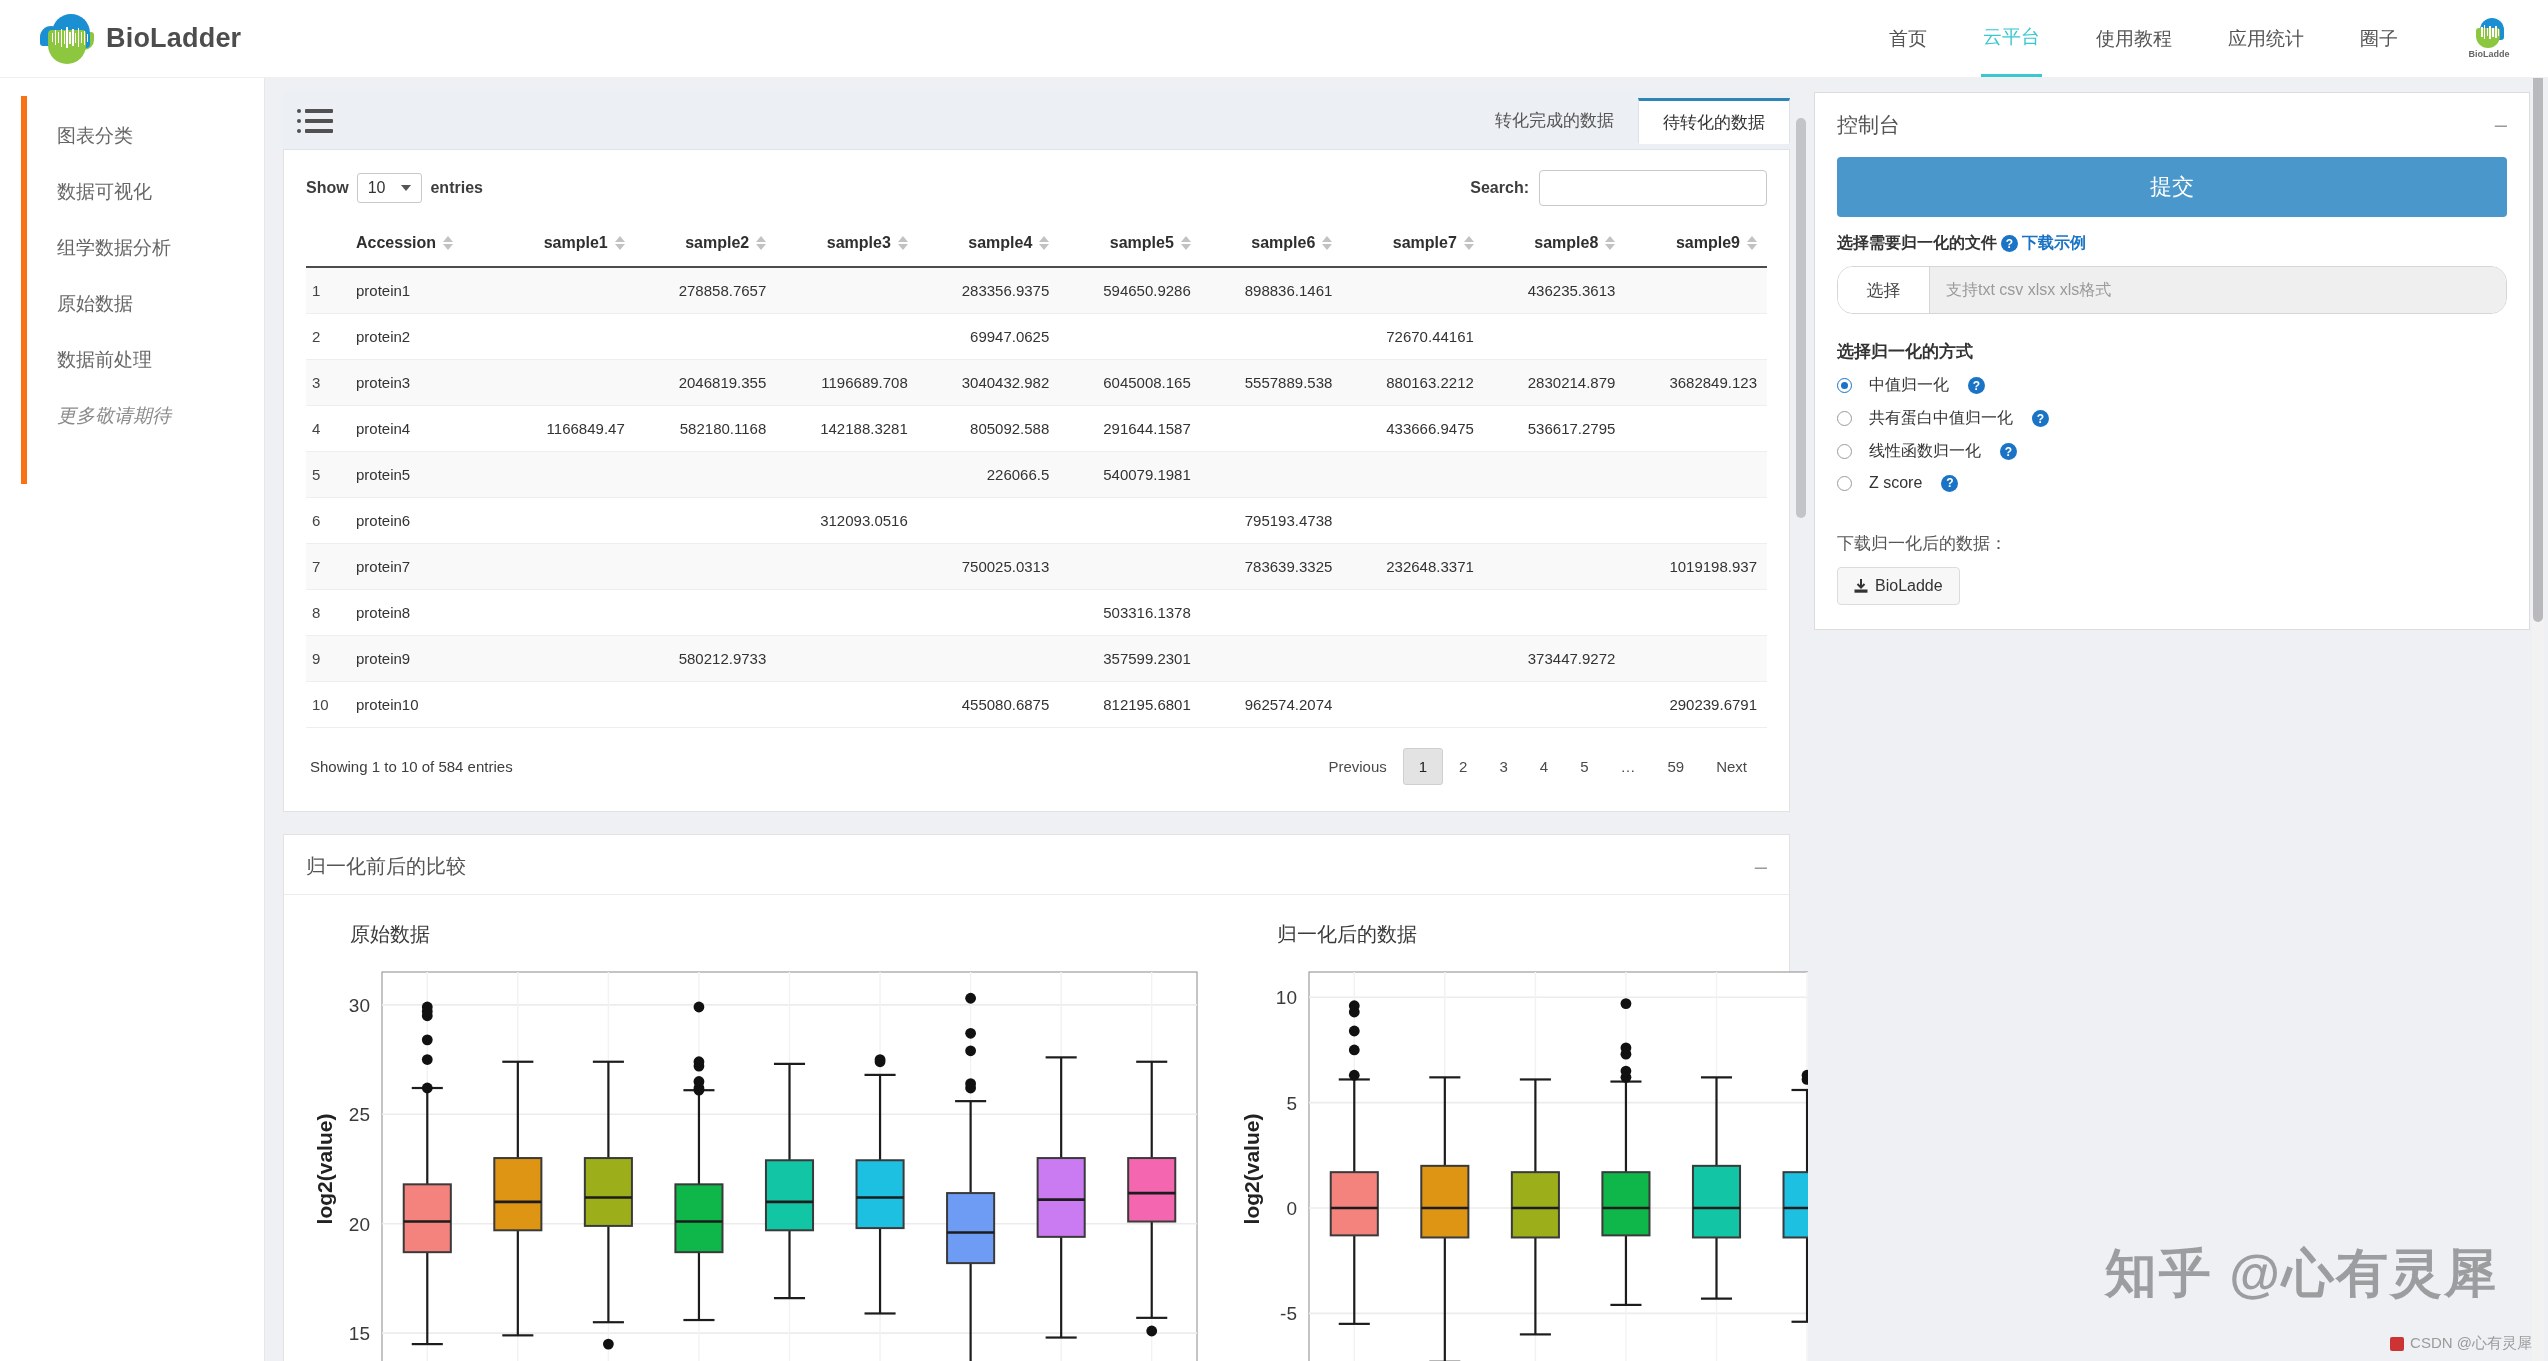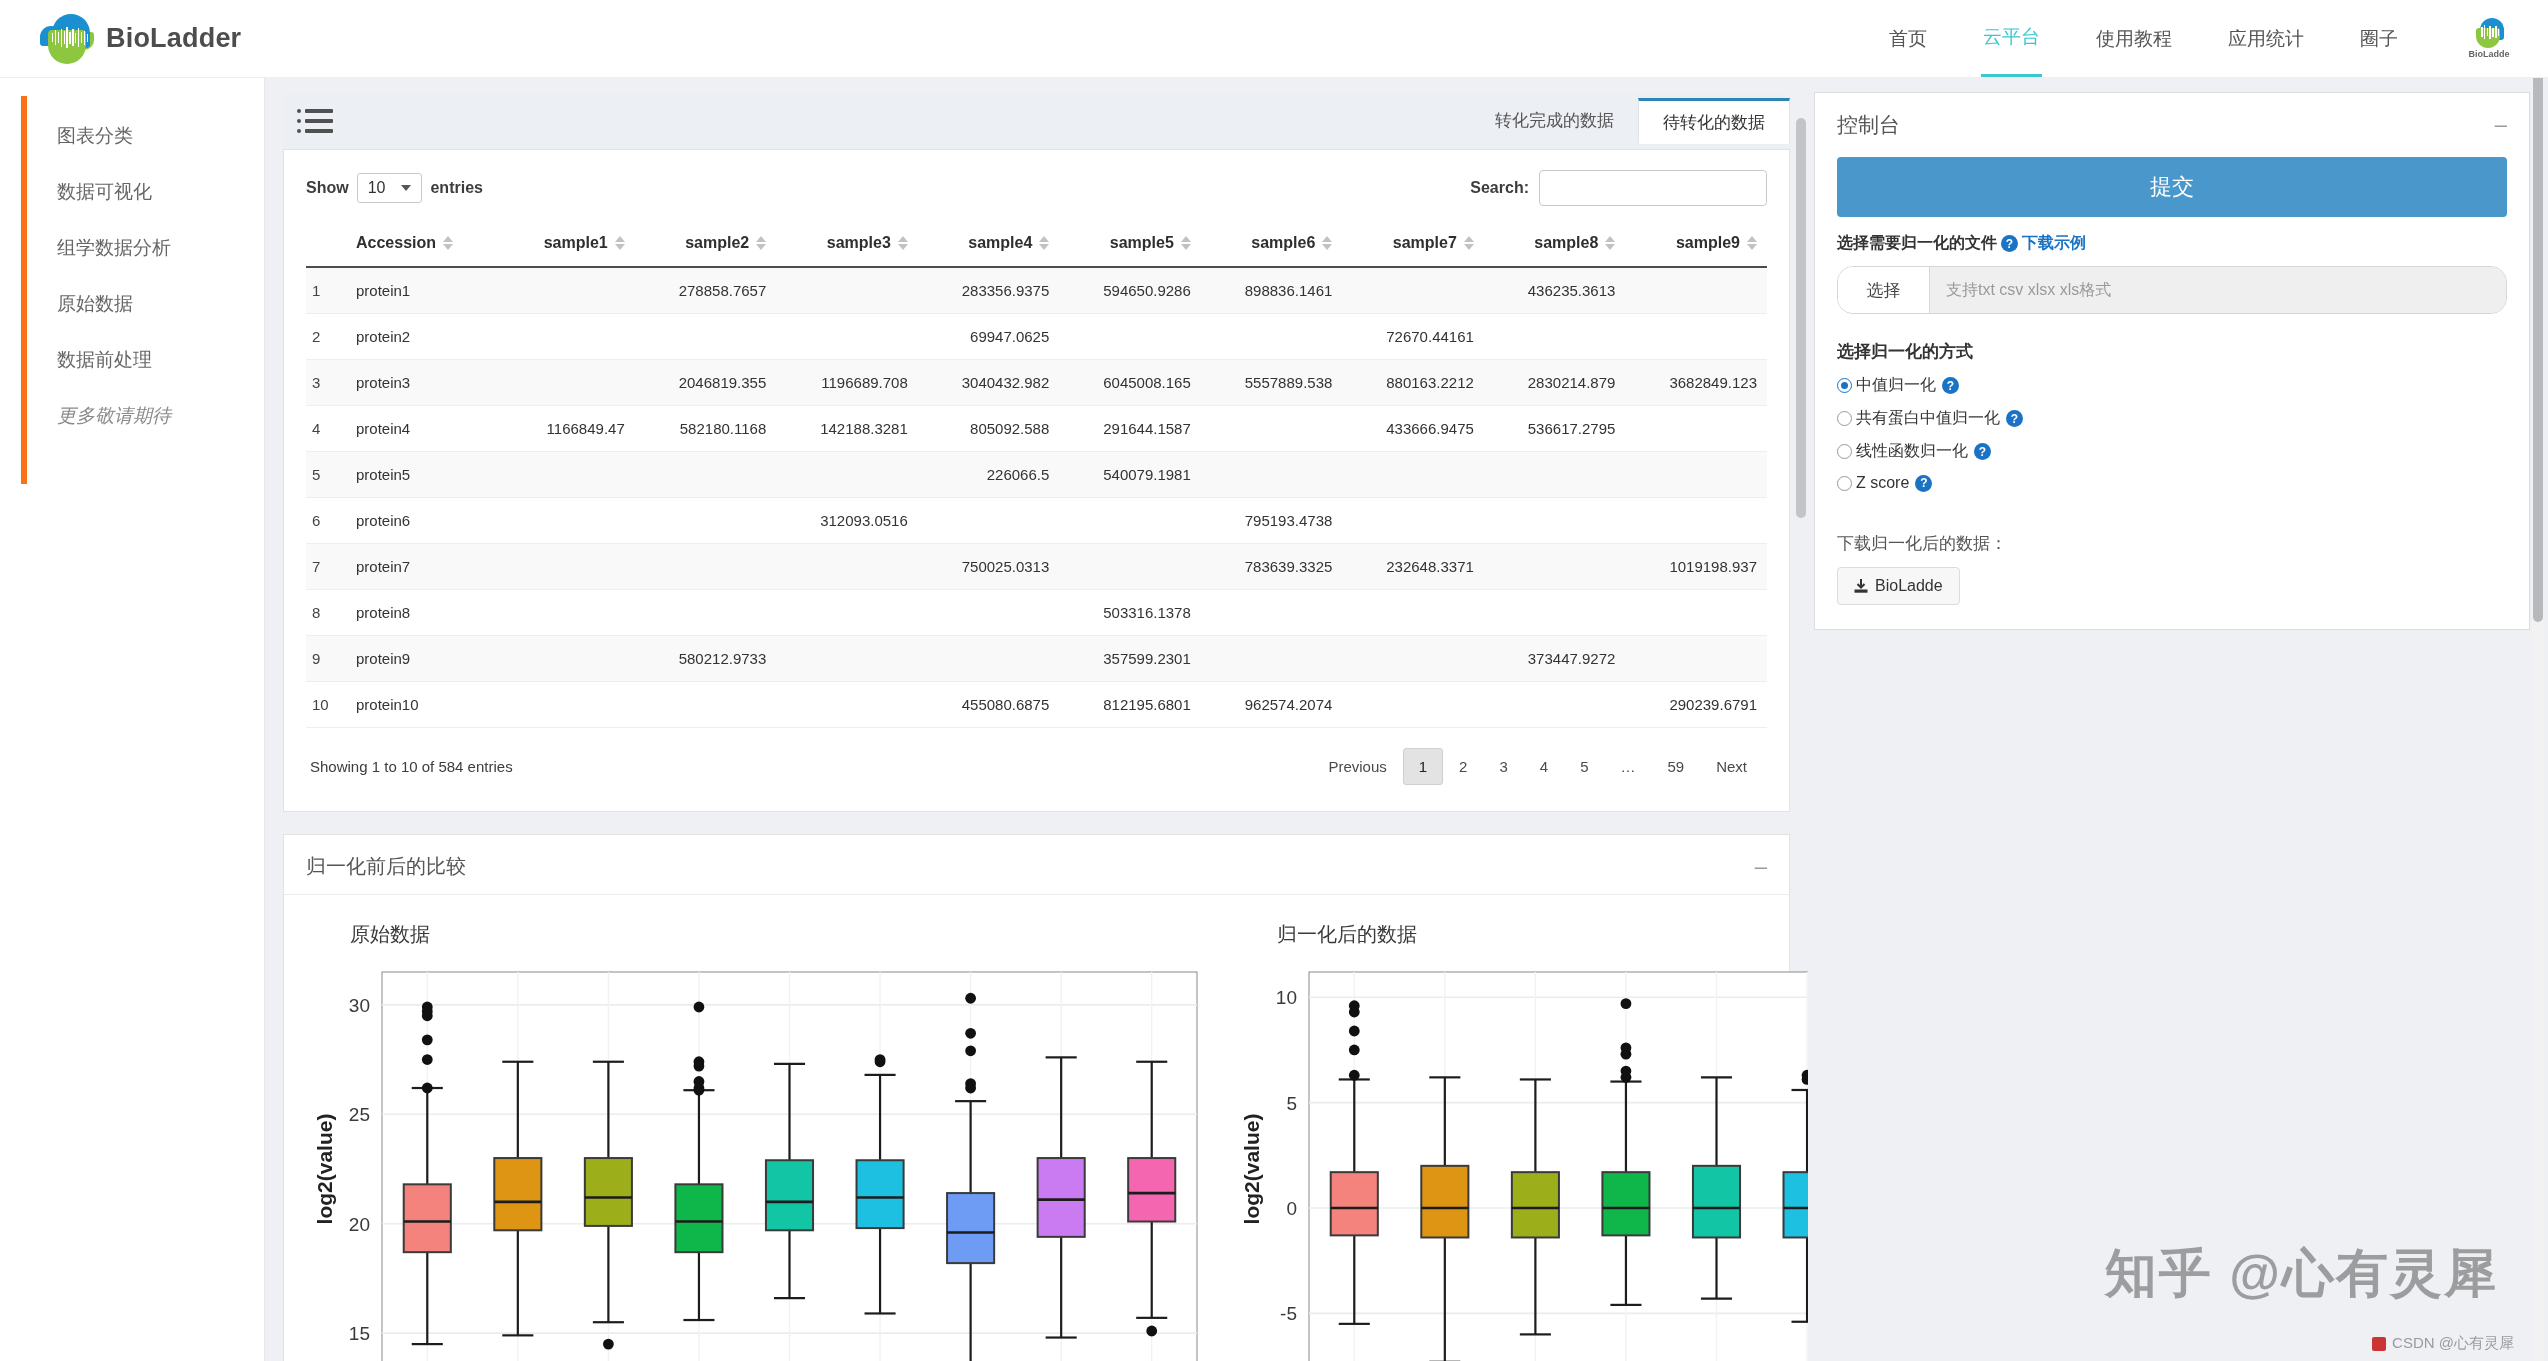--- a/index.html
+++ b/index.html
@@ -167,21 +167,21 @@
     font-size: 12px; font-weight: bold; cursor: pointer; margin: 0 2px;
   }
   .link-blue { color: #1a73c4; text-decoration: none; cursor: pointer; font-weight: bold; }
   .file-row { display: flex; margin-top: 12px; border: 1px solid #d6d6d6; border-radius: 16px; overflow: hidden; height: 48px; }
   .file-btn {
     width: 92px; display: flex; align-items: center; justify-content: center;
     font-size: 17px; color: #444; background: #fff; border-right: 1px solid #d6d6d6; cursor: pointer;
   }
   .file-field { flex: 1; background: #efefef; display: flex; align-items: center; padding-left: 16px; color: #9a9a9a; font-size: 16px; }
   .section-label { font-size: 17px; font-weight: bold; color: #333; margin-top: 26px; }
-  .radio-row { display: flex; align-items: center; gap: 4px; margin-top: 12px; font-size: 16px; color: #333; cursor: pointer; }
+  .radio-row { display: flex; align-items: center; gap: 17px; margin-top: 12px; font-size: 16px; color: #333; cursor: pointer; }
   .radio {
     width: 15px; height: 15px; border-radius: 50%; border: 1px solid #9a9a9a;
     background: #fff; position: relative; flex: 0 0 15px;
   }
   .radio.on { border-color: #1a73c4; }
   .radio.on::after { content: ""; position: absolute; left: 3px; top: 3px; width: 7px; height: 7px; border-radius: 50%; background: #1a73c4; }
   .dl-label { font-size: 17px; color: #555; margin-top: 40px; }
   .dl-btn {
     margin-top: 12px; display: inline-flex; align-items: center; gap: 7px;
     border: 1px solid #dcdcdc; background: #f7f7f7; border-radius: 4px;
@@ -193,21 +193,21 @@
   .scroll-thumb { position: absolute; top: 0; left: 1px; width: 10px; height: 560px; background: #b7b9bd; border-radius: 5px; }
   .mini-scroll { position: absolute; right: 2px; top: 40px; width: 10px; height: 720px; }
   .mini-thumb { width: 10px; height: 400px; background: #c2c4c8; border-radius: 5px; }
 
   
   .watermark {
     position: absolute; right: 50px; bottom: 52px; font-size: 52px; color: rgba(90,90,90,.55);
     font-weight: bold; letter-spacing: 2px; pointer-events: none; white-space: nowrap;
   }
   .csdn {
-    position: absolute; right: 34px; bottom: 8px; font-size: 15px; color: #9b9b9b;
+    position: absolute; right: 16px; bottom: 8px; font-size: 15px; color: #9b9b9b;
     display: flex; align-items: center; gap: 6px;
   }
   .csdn .mark { width: 14px; height: 14px; background: #c33; border-radius: 2px; display: inline-block; }
 </style>
 </head>
 <body>
 
 <div class="topbar">
   <div class="brand">
     <div class="brand-logo">

